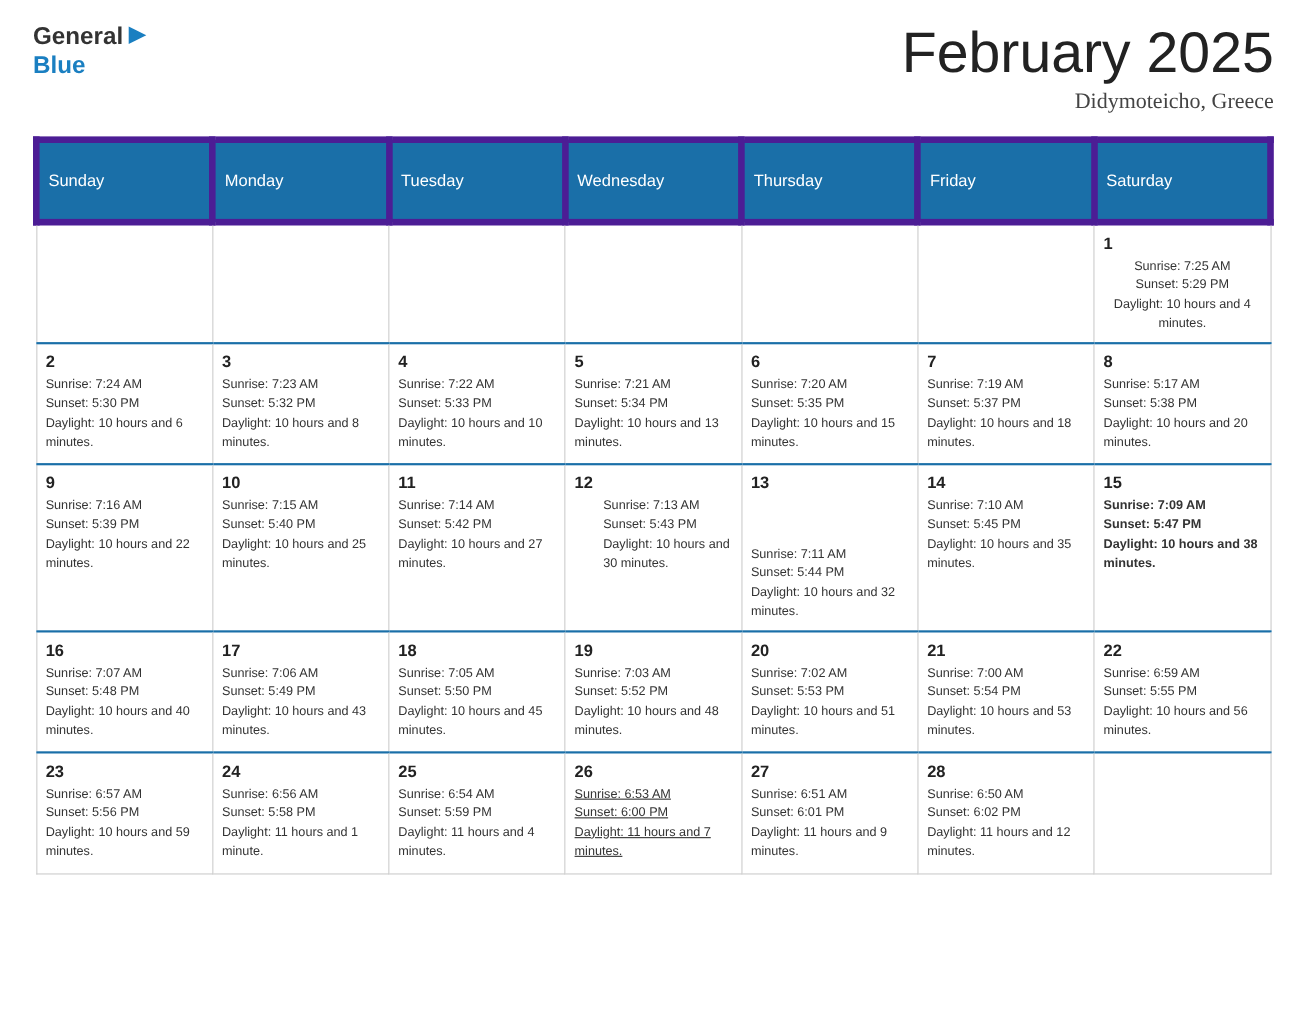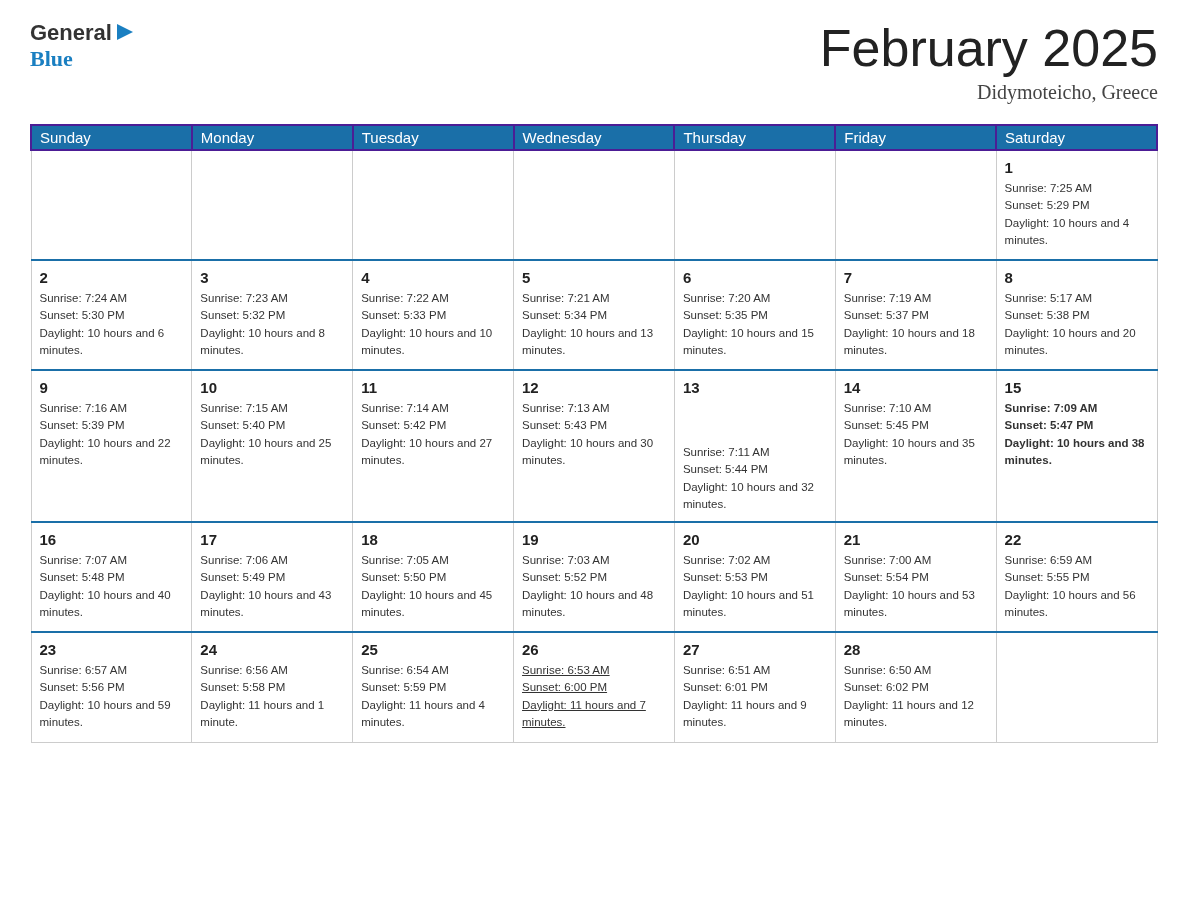--- a/index.html
+++ b/index.html
@@ -17,21 +17,20 @@
     }
     .logo-text-general {
       font-size: 22px;
       font-weight: bold;
       color: #333;
     }
     .logo-text-blue {
       font-size: 22px;
       font-weight: bold;
       color: #1a7fc1;
-      font-family: Liberation Serif, serif;
     }
     .logo-wrapper {
       display: flex;
       flex-direction: column;
       align-items: flex-start;
     }
     .logo-line1 {
       display: flex;
       align-items: center;
     }
@@ -55,25 +54,25 @@
       font-family: Liberation Serif, serif;
     }
     .calendar-table {
       width: 100%;
       border-collapse: collapse;
       table-layout: fixed;
     }
     .calendar-table th {
       background-color: #1a6fa8;
       color: #fff;
-      padding: 3px 8px;
+      padding: 26px 8px;
       font-size: 15px;
       font-weight: normal;
       text-align: left;
-      border: 2px solid #4c1d95;
+      border: 6px solid #4c1d95;
     }
     .calendar-table td {
       border: 1px solid #ccc;
       vertical-align: top;
       padding: 8px;
       height: 110px;
       font-size: 12px;
       color: #333;
       background: #fff;
     }
@@ -135,21 +134,21 @@
   <tbody id="calendar-body">
   <tr>
         <td class="empty-cell"></td>
         <td class="empty-cell"></td>
         <td class="empty-cell"></td>
         <td class="empty-cell"></td>
         <td class="empty-cell"></td>
         <td class="empty-cell"></td>
         <td>
           <span class="day-number">1</span>
-          <div class="day-info" style="white-space: pre-line;">Sunrise: 7:25 AM
+          <div class="day-info" style="white-space: pre-line; text-align: center;">Sunrise: 7:25 AM
 Sunset: 5:29 PM
 Daylight: 10 hours and 4 minutes.</div>
         </td>
       </tr>
       <tr>
         <td>
           <span class="day-number">2</span>
           <div class="day-info" style="white-space: pre-line;">Sunrise: 7:24 AM
 Sunset: 5:30 PM
 Daylight: 10 hours and 6 minutes.</div>
@@ -205,21 +204,21 @@
 Daylight: 10 hours and 25 minutes.</div>
         </td>
         <td>
           <span class="day-number">11</span>
           <div class="day-info" style="white-space: pre-line;">Sunrise: 7:14 AM
 Sunset: 5:42 PM
 Daylight: 10 hours and 27 minutes.</div>
         </td>
         <td>
           <span class="day-number">12</span>
-          <div class="day-info" style="white-space: pre-line;">Sunrise: 7:13 AM
+          <div class="day-info" style="white-space: pre-line; margin-left: 26px;">Sunrise: 7:13 AM
 Sunset: 5:43 PM
 Daylight: 10 hours and 30 minutes.</div>
         </td>
         <td>
           <span class="day-number">13</span>
           <div class="day-info" style="white-space: pre-line; margin-top: 48px;">Sunrise: 7:11 AM
 Sunset: 5:44 PM
 Daylight: 10 hours and 32 minutes.</div>
         </td>
         <td>

